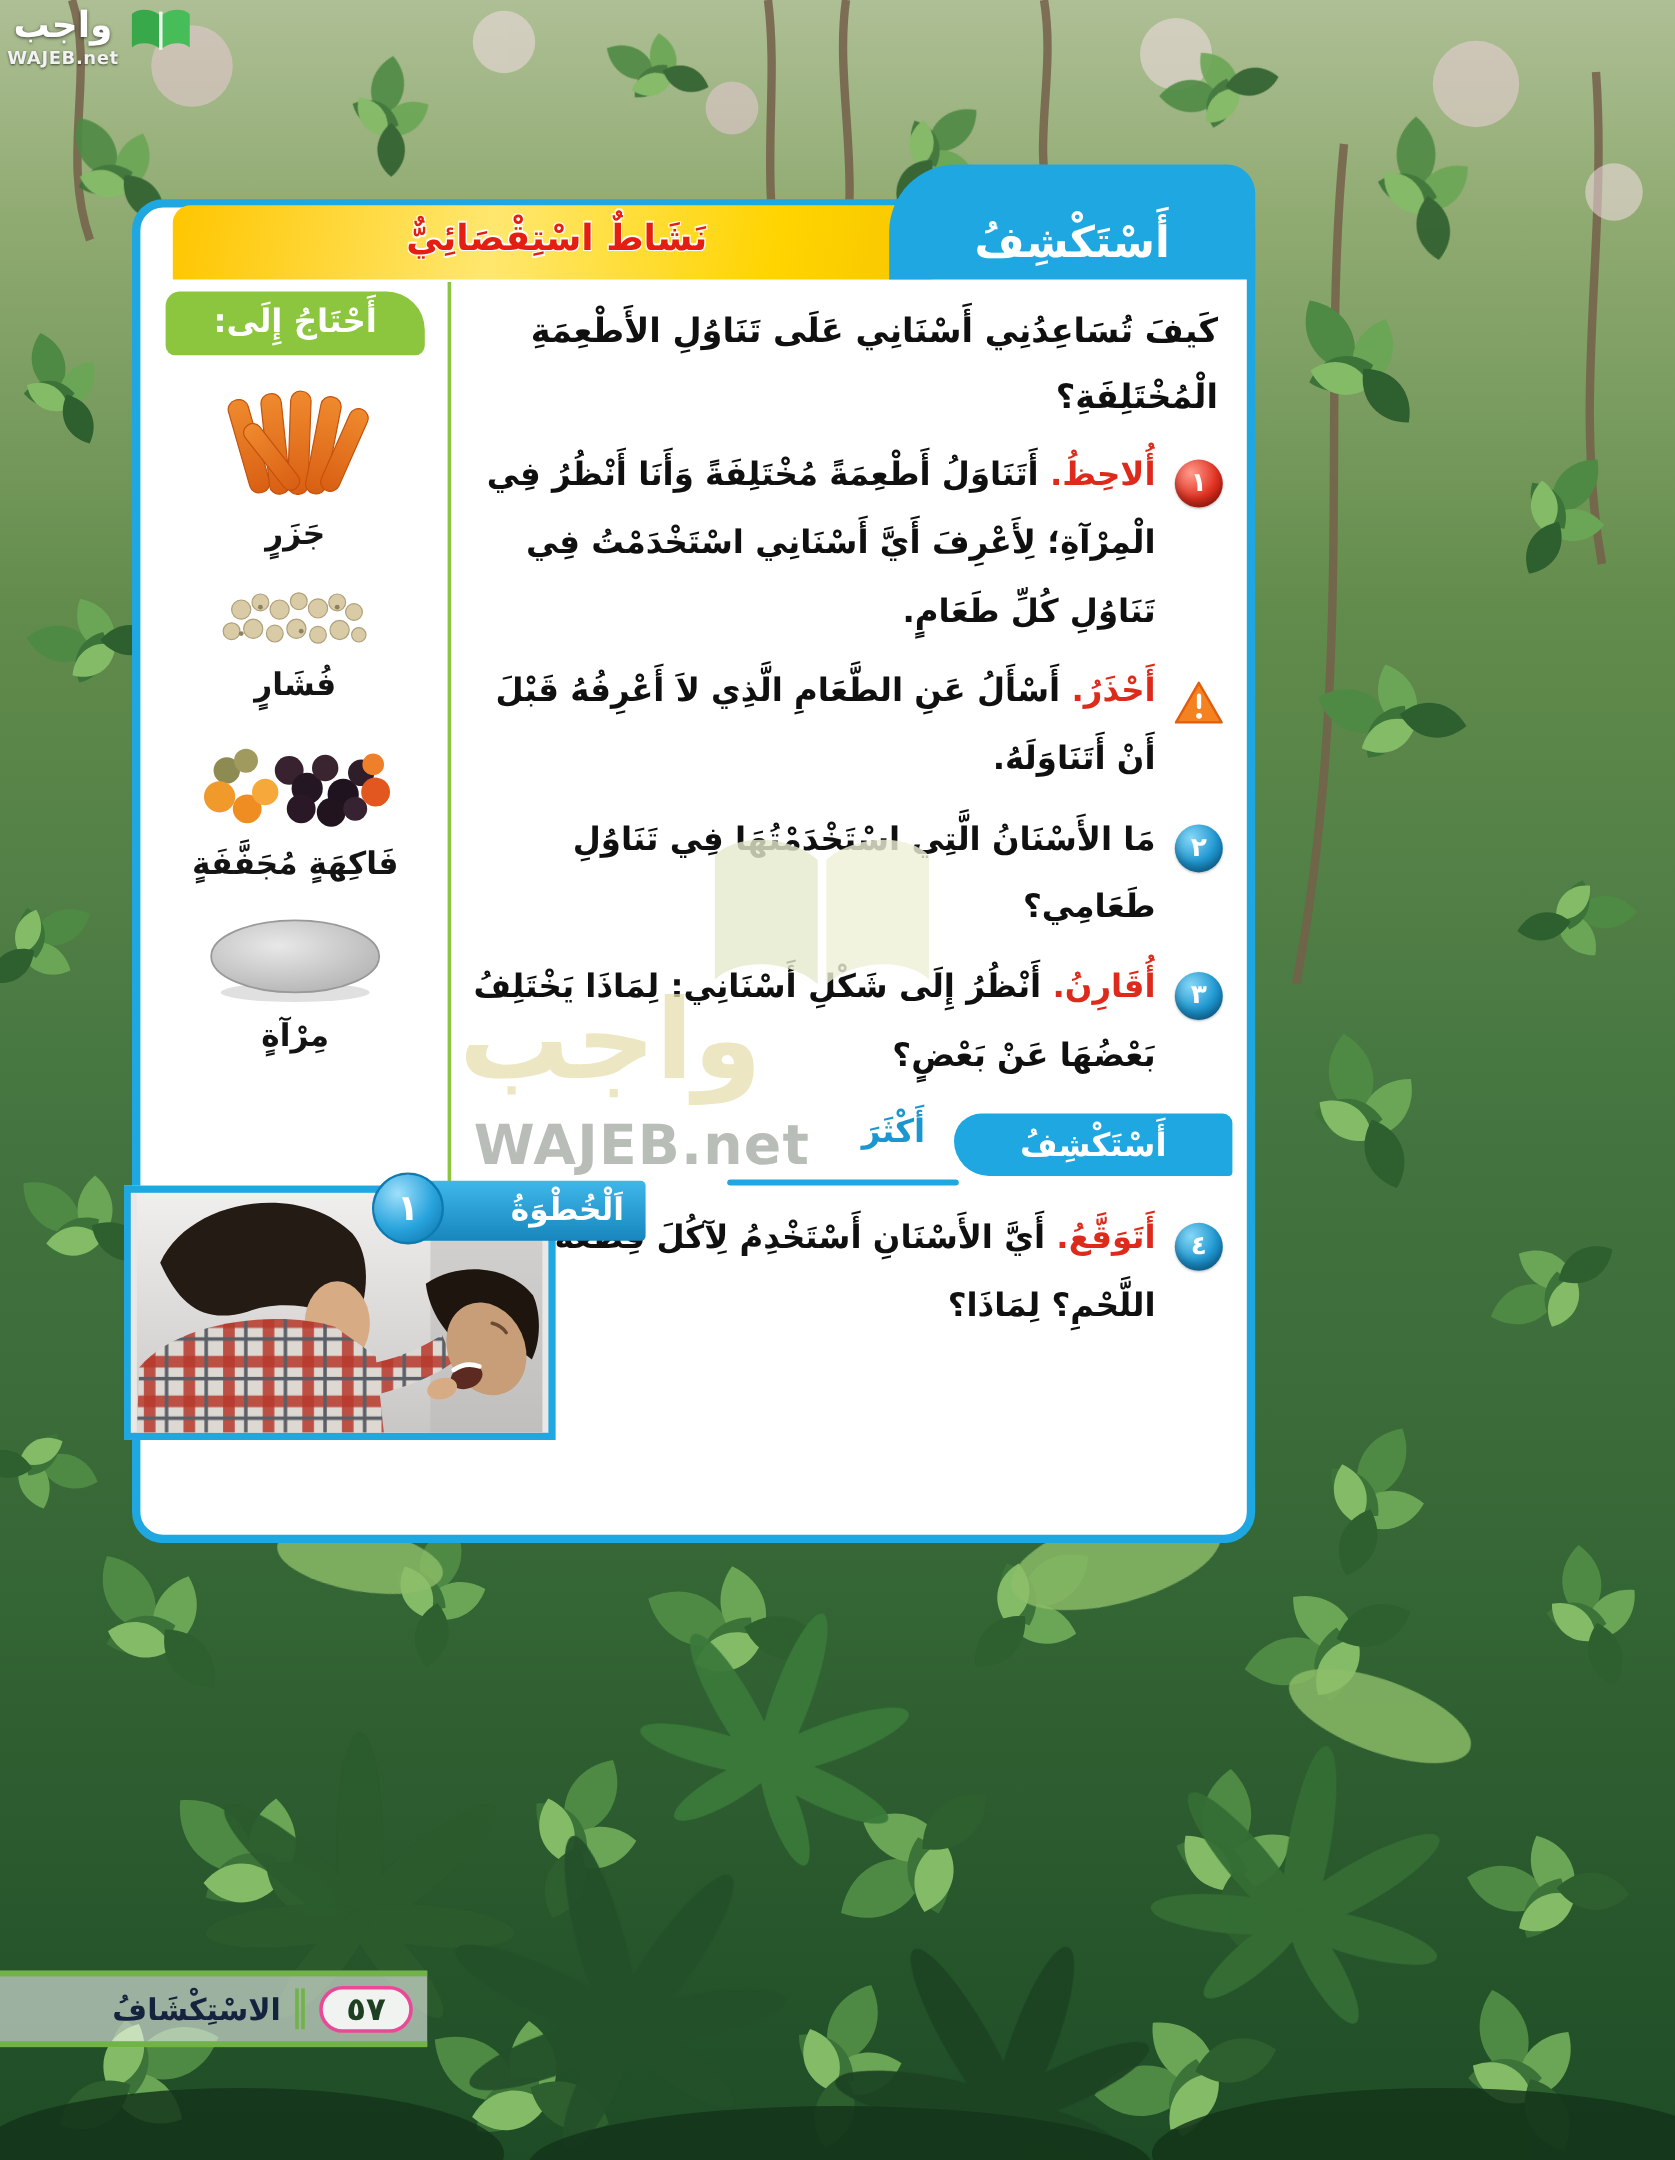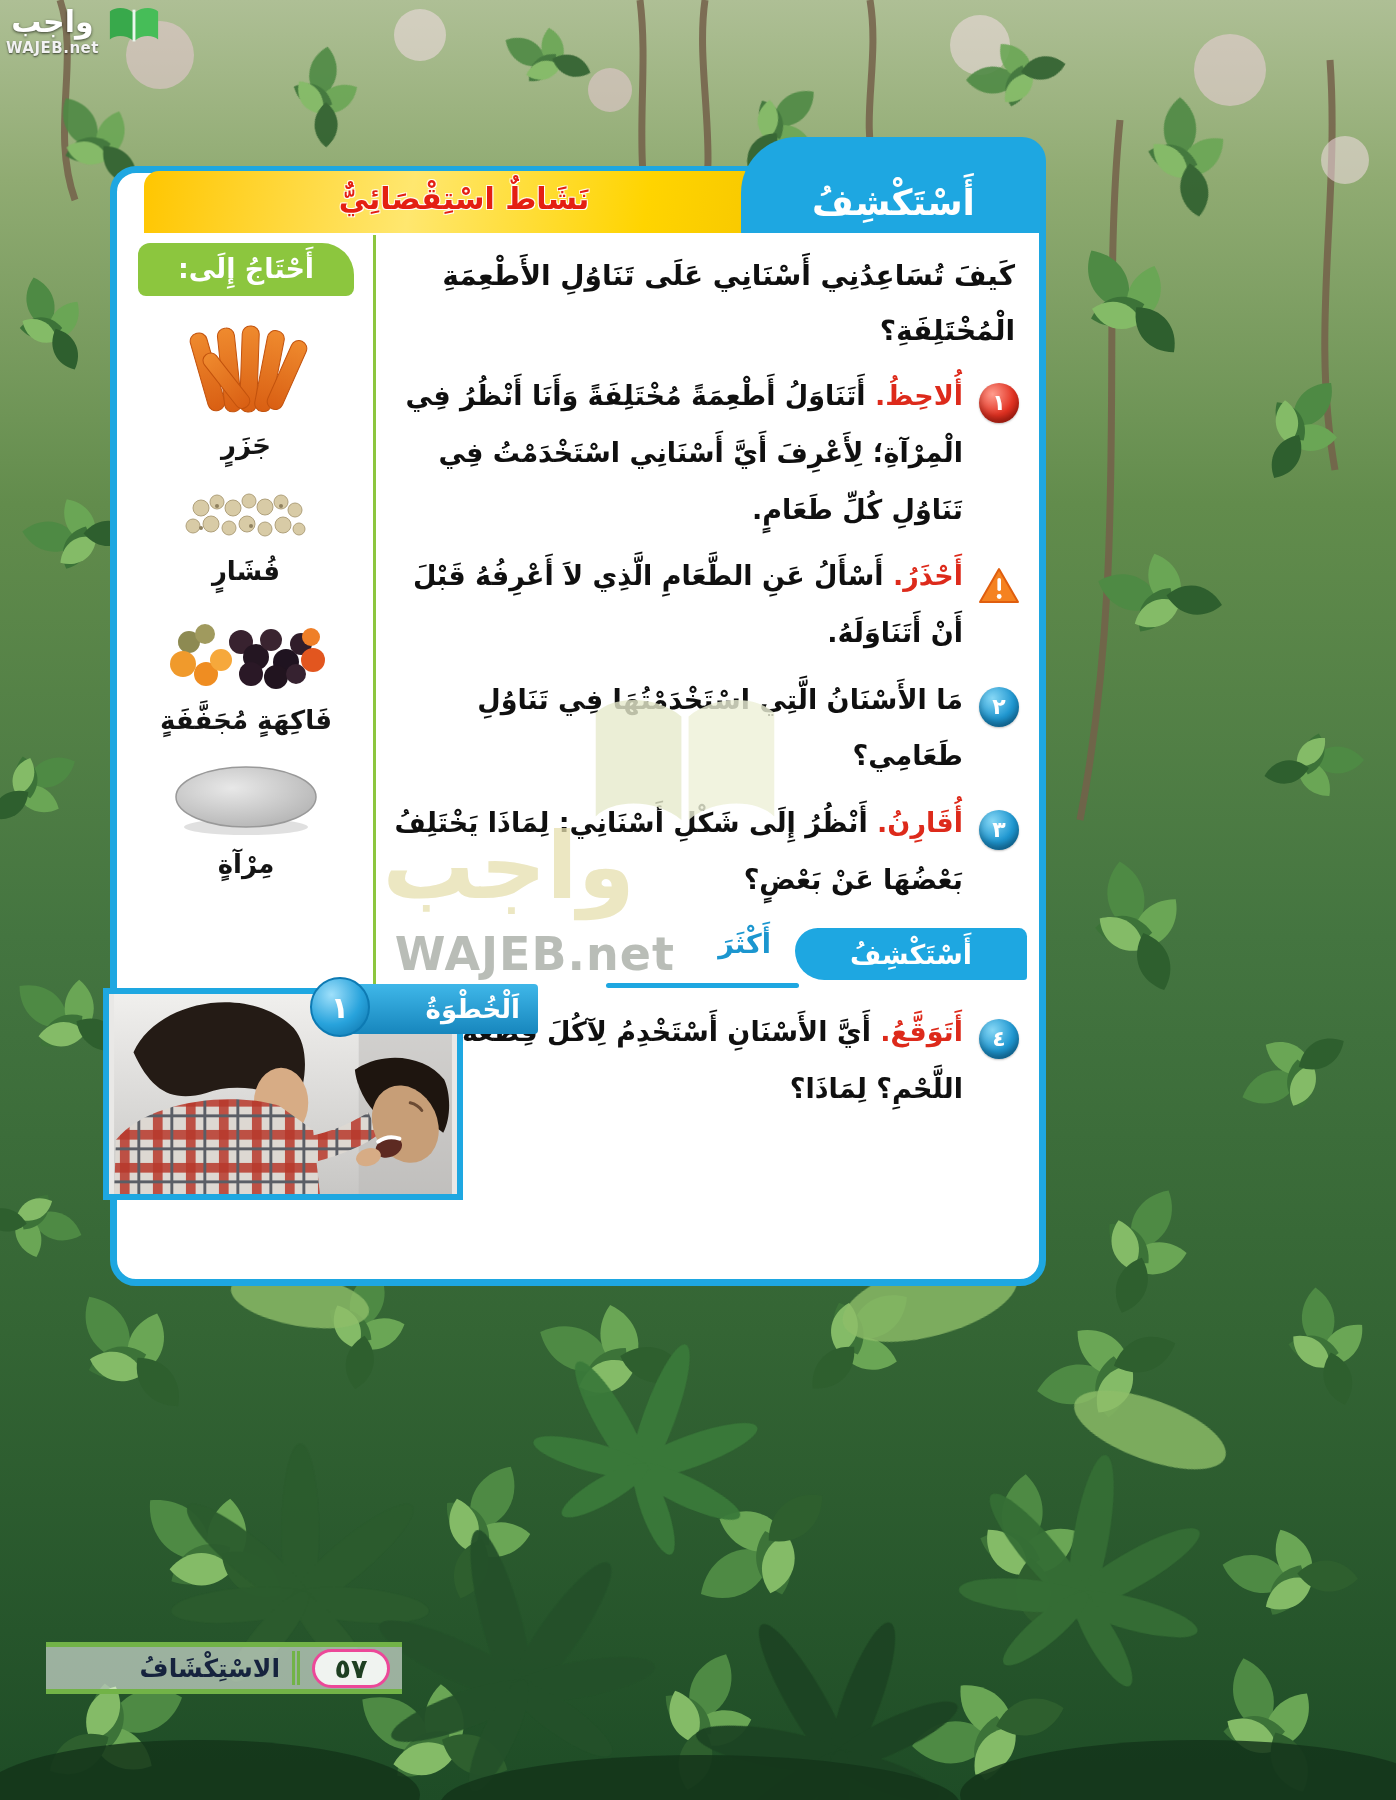--- a/index.html
+++ b/index.html
@@ -75,23 +75,23 @@
   .watermark{position:absolute;left:350px;top:665px;width:440px;height:330px;z-index:5;pointer-events:none;}
   .wm-book{position:absolute;right:5px;top:0;opacity:.8;}
   .wm-ar{position:absolute;right:155px;top:148px;font-size:92px;font-weight:bold;color:#e6dfae;opacity:.75;}
   .wm-en{position:absolute;right:115px;top:262px;font-size:46px;font-weight:bold;color:#a8ada6;opacity:.8;letter-spacing:1px;}
   .ministry{position:absolute;left:34px;top:1650px;z-index:4;opacity:.55;line-height:1.3;}
   .min-ar{font-size:30px;font-weight:bold;color:#d4e4c6;direction:rtl;}
   .min-en{font-size:16px;color:#eef5e8;}
   .min-yr{font-size:18px;color:#eef5e8;}
 
   
-  .footer-bar{position:absolute;left:0;top:1642px;width:356px;height:52px;background:rgba(255,255,255,.55);
+  .footer-bar{position:absolute;left:0;top:1642px;width:356px;height:64px;background:rgba(255,255,255,.55);
         border-top:5px solid var(--fgreen);border-bottom:5px solid var(--fgreen);z-index:5;
-        display:flex;align-items:center;justify-content:flex-end;gap:12px;padding:0 12px;margin-left:46px;}
+        display:flex;align-items:center;justify-content:flex-end;gap:12px;padding:0 12px;}
   .footer-label{font-size:25px;font-weight:bold;color:#16233e;direction:rtl;}
   .footer-sep{width:8px;height:34px;border-left:3px solid var(--fgreen);border-right:3px solid var(--fgreen);}
   .page-capsule{min-width:78px;padding:1px 16px;border:3px solid #ec4899;border-radius:24px;
         background:rgba(255,255,255,.85);color:#1e3f22;font-size:27px;font-weight:bold;text-align:center;}
 </style>
 </head>
 <body>
 
 <div class="page">
 

